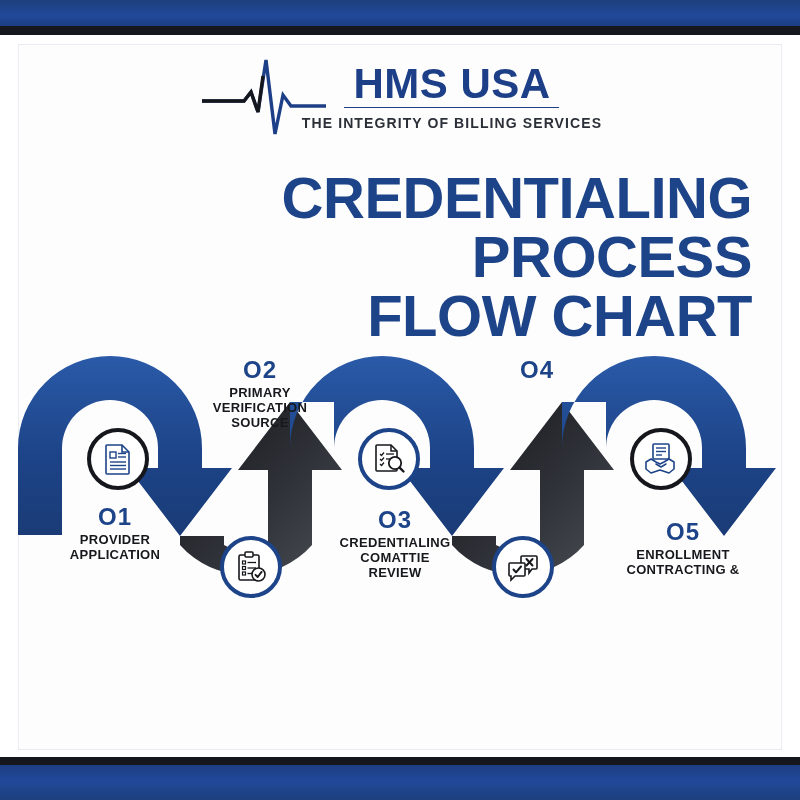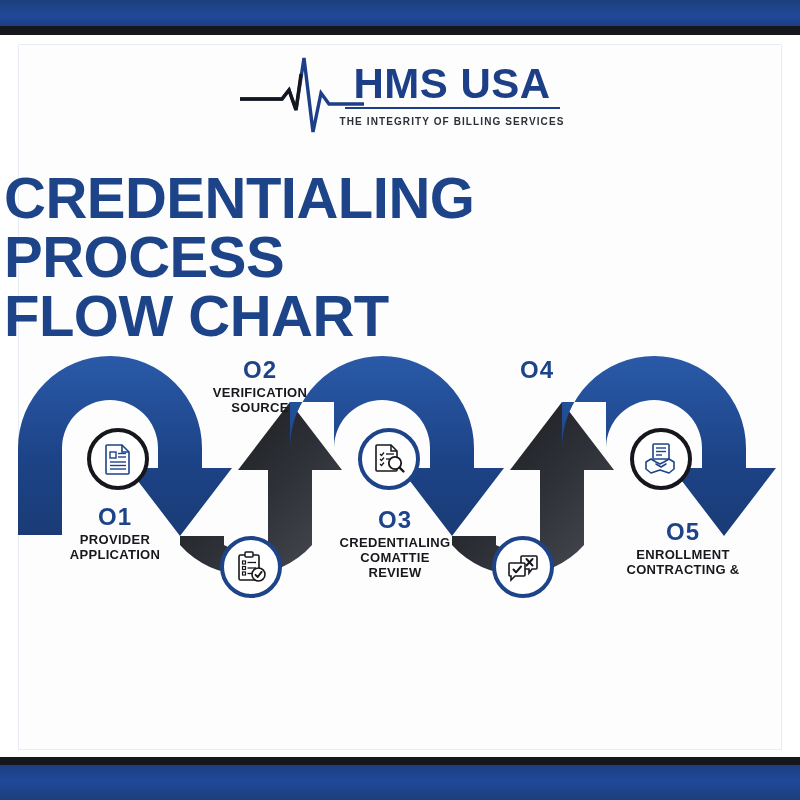--- a/index.html
+++ b/index.html
@@ -20,40 +20,40 @@
   .band-bot-dark{top:757px;height:8px;background:#16171c;}
   .band-bot-blue{top:765px;height:35px;background:linear-gradient(180deg,#1c3e82 0%,#21499a 45%,#1d3f7c 100%);}
   .inner-frame{
     position:absolute;left:18px;top:44px;width:764px;height:706px;
     border:1px solid #e9ecf2;background:#fdfdfe;box-sizing:border-box;
   }
 
   
   #logo{
     position:absolute;left:0;top:52px;width:800px;height:88px;
-    display:flex;align-items:flex-start;justify-content:center;
+    display:flex;align-items:flex-end;justify-content:center;
   }
   .logo-inner{display:flex;align-items:center;gap:2px;}
   .logo-pulse{display:block;}
   .logo-text-wrap{display:flex;flex-direction:column;align-items:center;margin-left:-30px;}
   .logo-title{
     font-size:42px;font-weight:bold;letter-spacing:0.5px;line-height:1;
     color:#1d3f87;white-space:nowrap;
   }
   .logo-sub{
-    font-size:10px;font-weight:bold;letter-spacing:1.1px;color:#2b3038;
+    font-size:14px;font-weight:bold;letter-spacing:1.1px;color:#2b3038;
     margin-top:7px;white-space:nowrap;
   }
   .logo-rule{
     width:215px;height:1.5px;background:#1d3f87;margin-top:2px;
   }
 
   
   #headline{
-    position:absolute;left:4px;top:168px;width:740px;text-align:left;
+    position:absolute;left:12px;top:168px;width:740px;text-align:right;
   }
   #headline .line{
     font-size:58px;font-weight:bold;color:#1d4488;
     line-height:1.02;letter-spacing:-0.5px;
     font-family:"Liberation Sans", sans-serif;
   }
 
   
   #flow{position:absolute;left:0;top:340px;width:800px;height:330px;}
   #flow svg{display:block;}
@@ -263,20 +263,21 @@
       <div class="flow-num">O1</div>
       <div class="flow-cap">
         <div>PROVIDER</div>
         <div>APPLICATION</div>
       </div>
     </div>
 
     <div class="flow-label" style="left:170px;top:18px;width:180px;">
       <div class="flow-num">O2</div>
       <div class="flow-cap">
+        <div>PRIMARY</div>
         <div>VERIFICATION</div>
         <div>SOURCE</div>
       </div>
     </div>
 
     <div class="flow-label" style="left:305px;top:168px;width:180px;">
       <div class="flow-num">O3</div>
       <div class="flow-cap">
         <div>CREDENTIALING</div>
         <div>COMATTIE</div>

